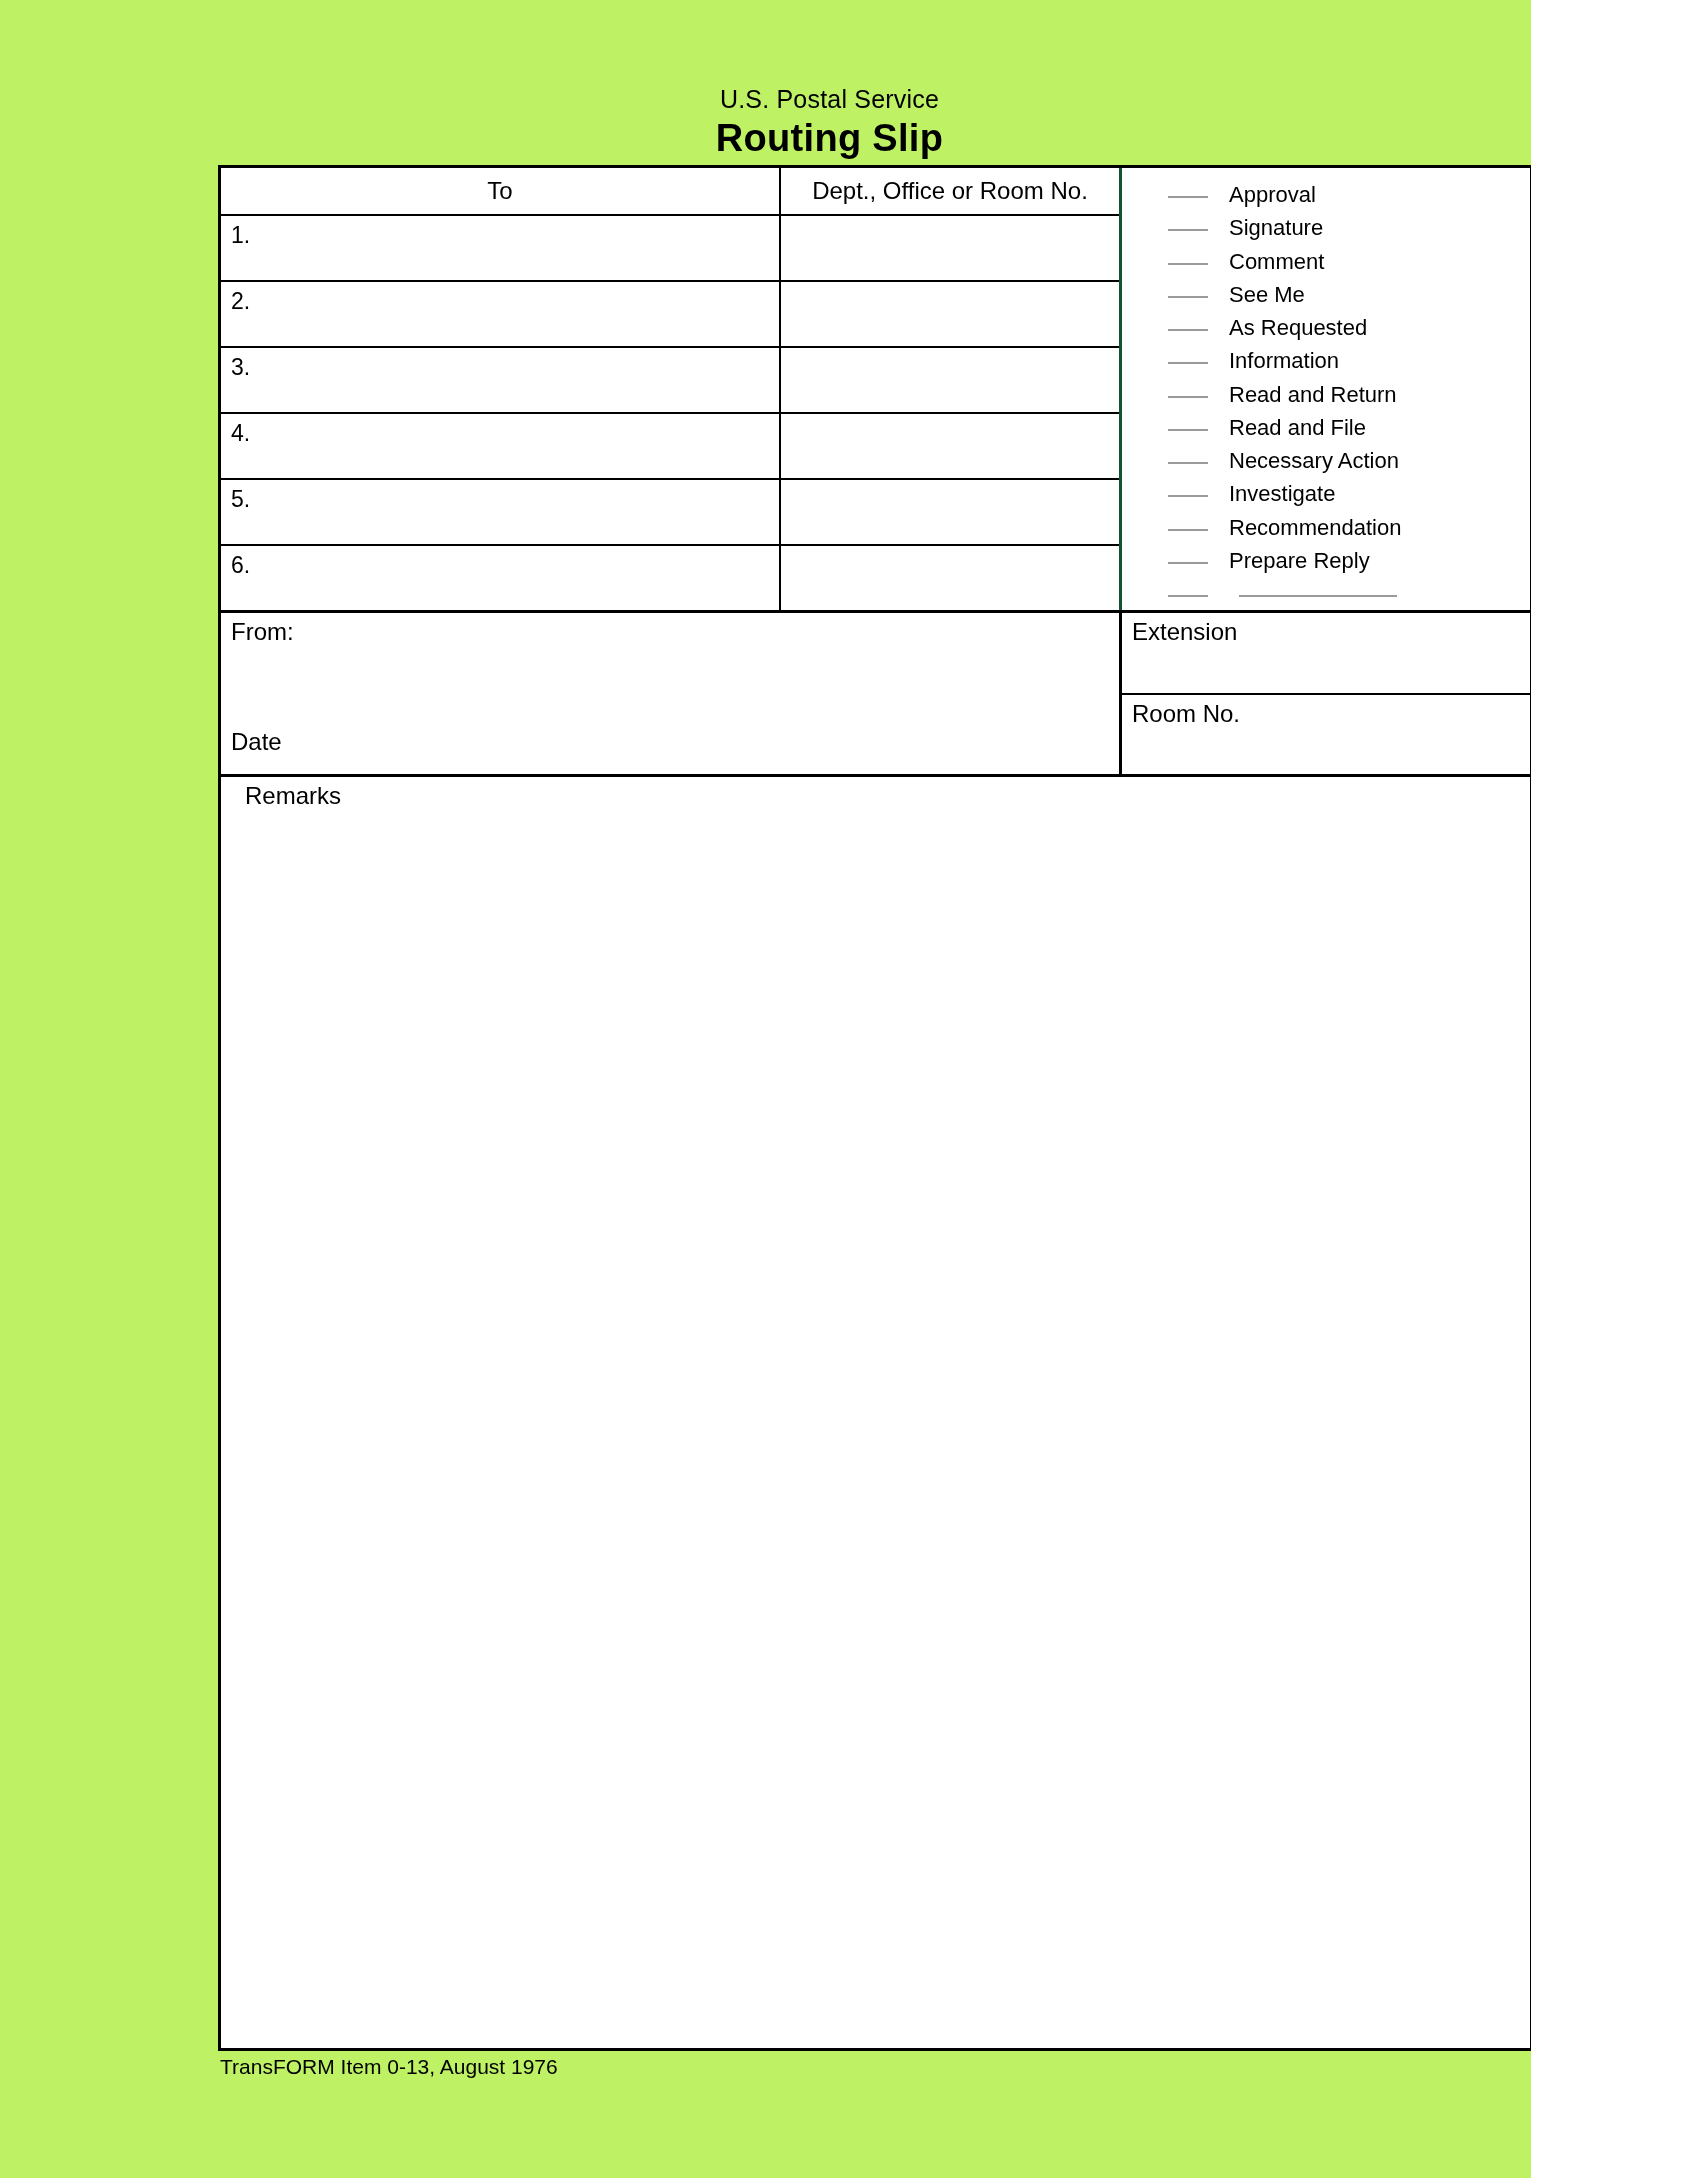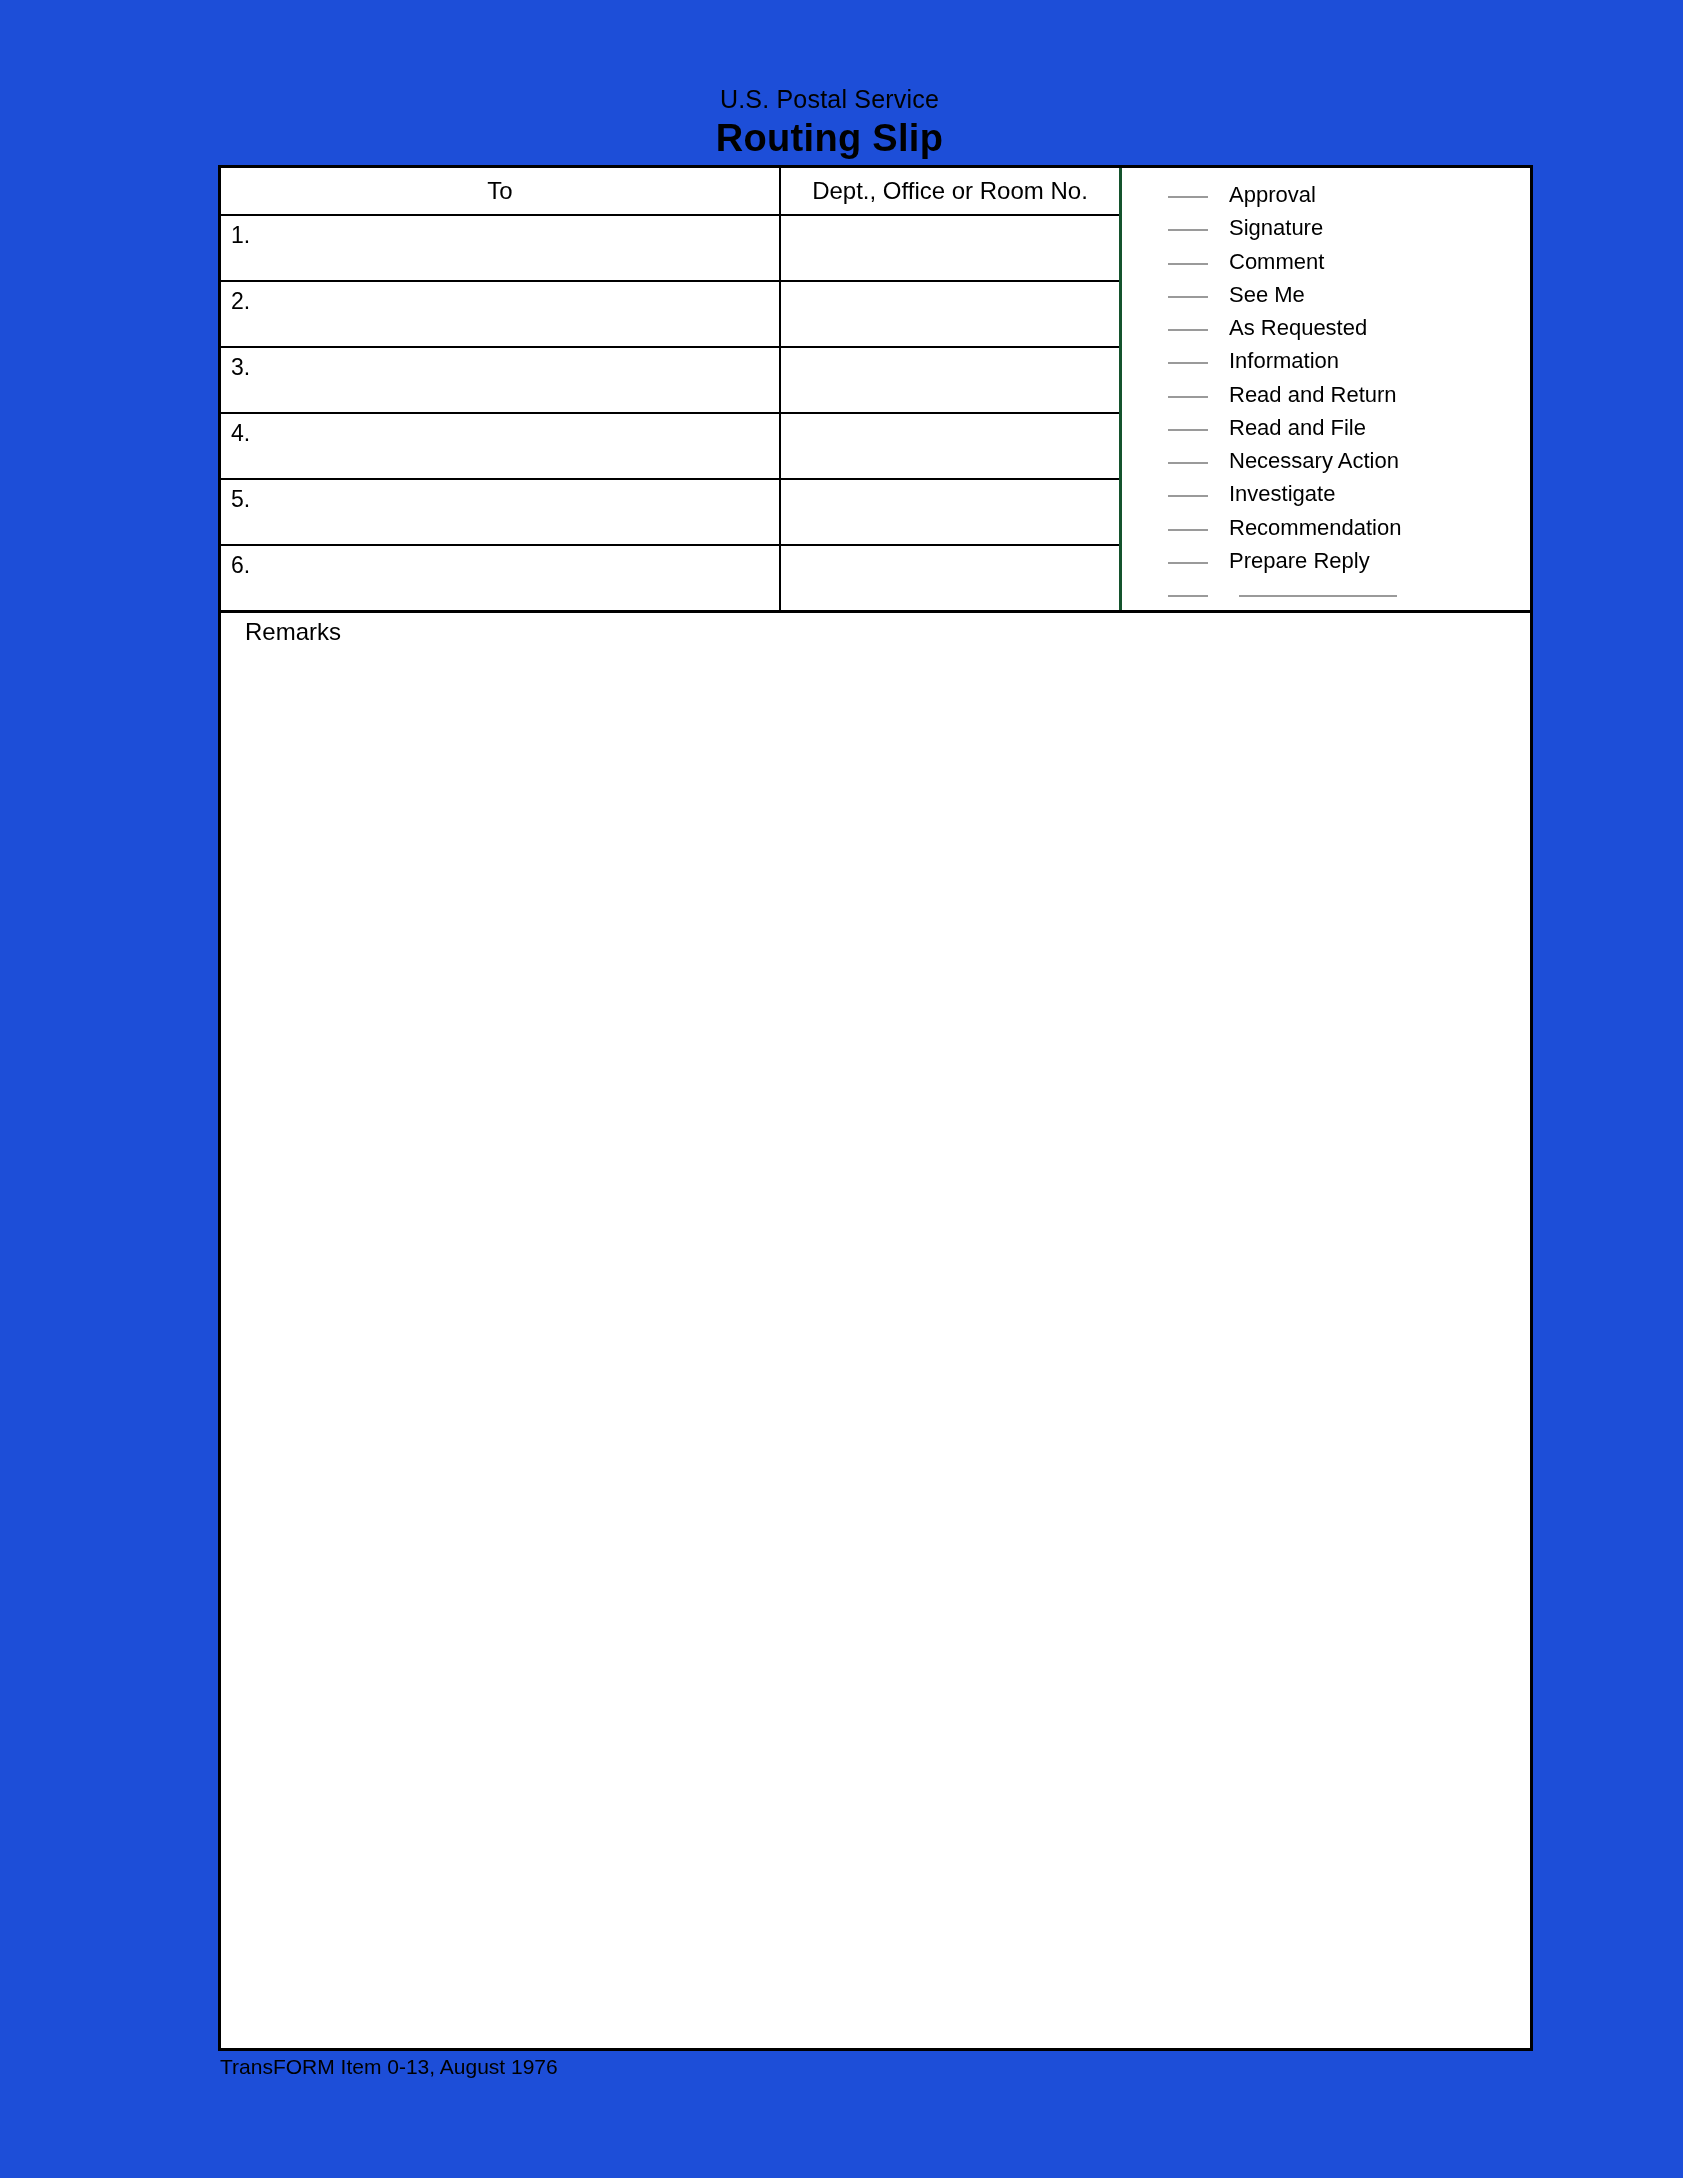--- a/index.html
+++ b/index.html
@@ -2,21 +2,21 @@
 <html><head>
 <meta charset="utf-8">
 <style>
   * { box-sizing: border-box; margin: 0; padding: 0; }
   html, body { background: #ffffff; }
   body {
     width: 1683px; height: 2178px;
     font-family: "Liberation Sans", sans-serif;
     color: #000;
   }
-  .page { position: relative; width: 1683px; height: 2178px; background: #1d4ed8; overflow: hidden; }
+  .page { position: relative; width: 1531px; height: 2178px; background: #bef264; overflow: hidden; }
 
   
   .titles { position: absolute; left: 0; top: 85px; width: 1659px; text-align: center; }
   .service-line { font-size: 25px; letter-spacing: 0.2px; }
   .form-title { font-size: 38px; font-weight: bold; margin-top: 3px; letter-spacing: 0.3px; }
 
   
   .form { position: absolute; left: 218px; top: 165px; width: 1315px; height: 1886px;
           border: 3px solid #000; background: #fff; display: flex; flex-direction: column; }
 
@@ -165,20 +165,34 @@
           </div>
 
         <div class="check-row">
           <span class="check-blank"></span>
           <span class="write-in-line"></span>
         </div>
       </div>
 
     </div>
 
+    <div class="mid-section">
+      <div class="from-box">
+        <span class="from-label">From:</span>
+        <span class="date-label">Date</span>
+      </div>
+      <div class="right-stack">
+        <div class="ext-box">
+          <span>Extension</span>
+        </div>
+        <div class="room-box">
+          <span>Room No.</span>
+        </div>
+      </div>
+    </div>
 
     <div class="remarks-section">
       <span>Remarks</span>
     </div>
 
   </div>
 
   <div class="footer-line">TransFORM Item 0-13, August 1976</div>
 
 </div>

